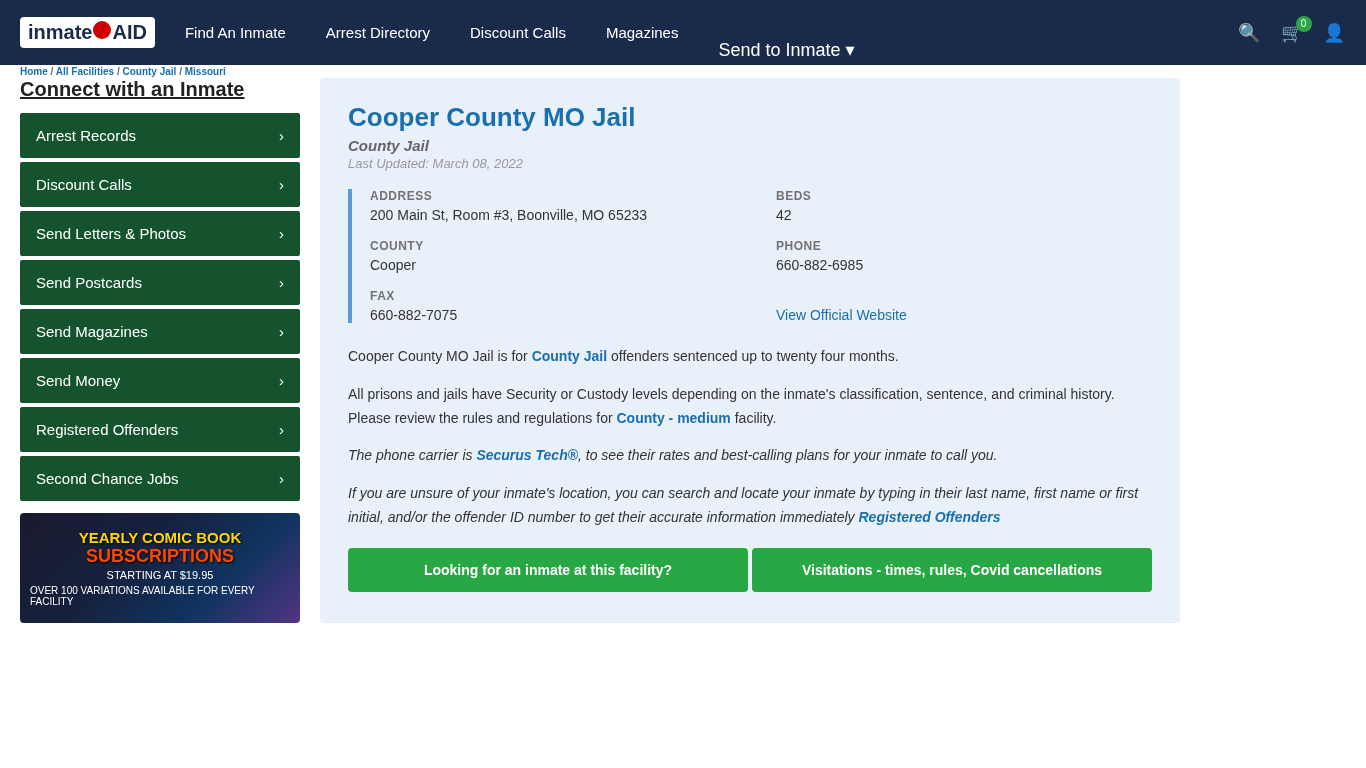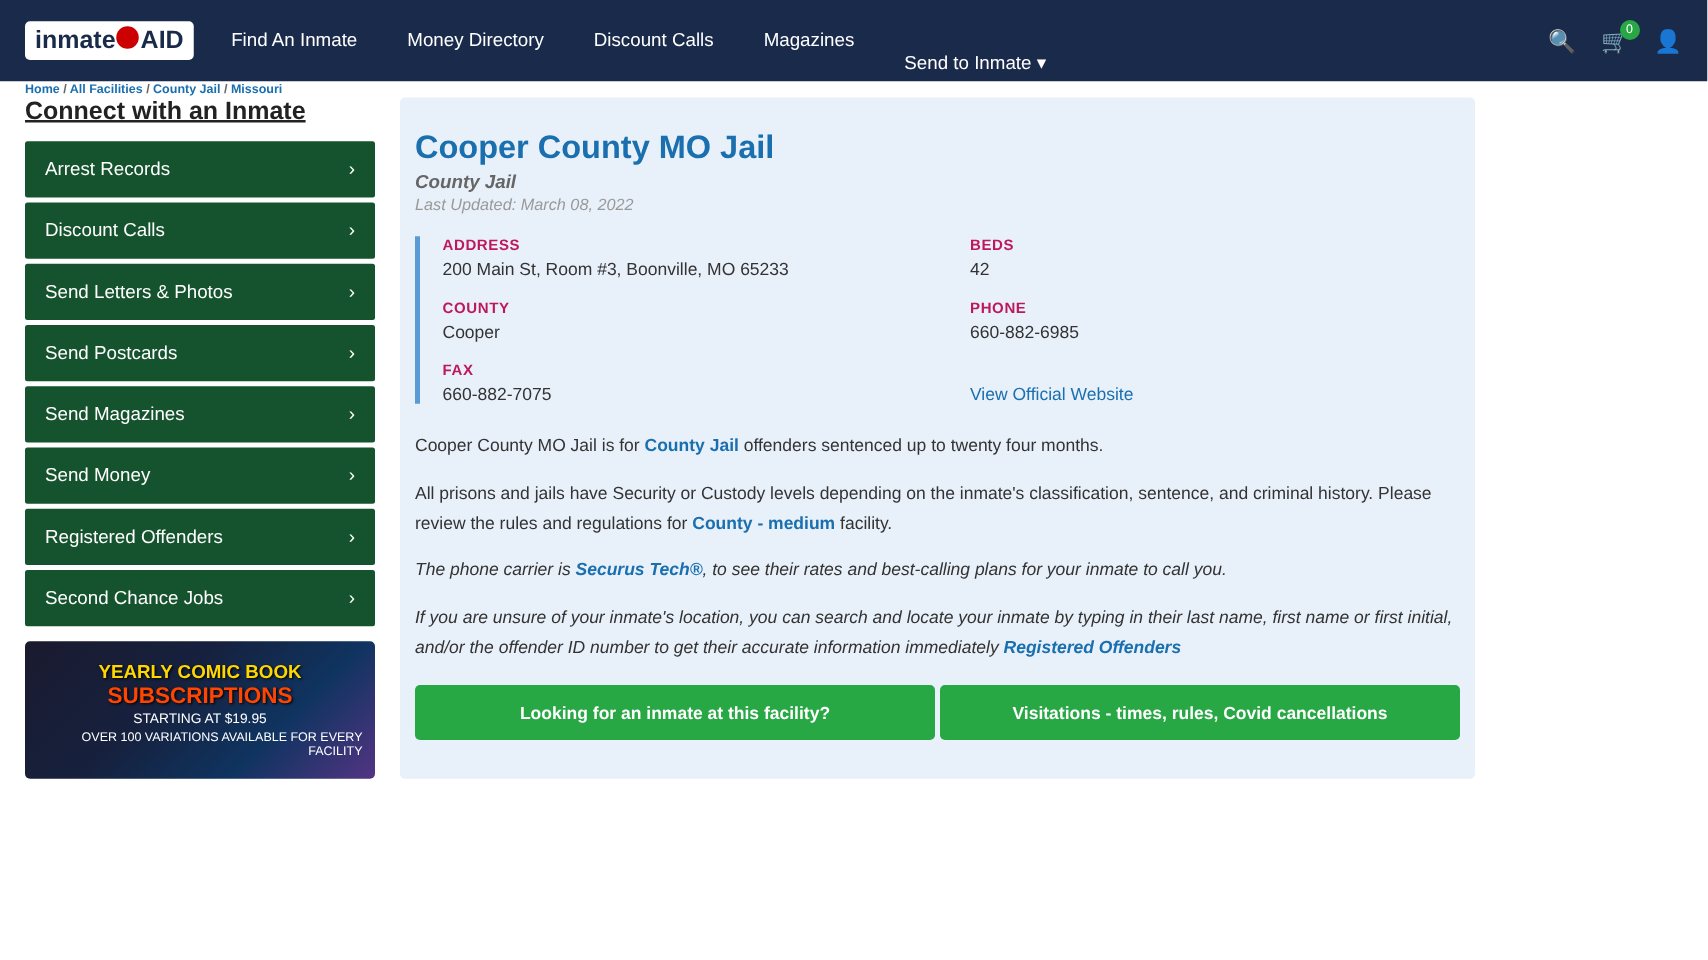--- a/index.html
+++ b/index.html
@@ -76,21 +76,21 @@
       border-radius: 50%;
       width: 16px;
       height: 16px;
       font-size: 10px;
       display: flex;
       align-items: center;
       justify-content: center;
     }
     .send-inmate-btn {
       color: #fff;
-      font-size: 15px;
+      font-size: 18px;
       font-weight: 500;
       cursor: pointer;
       background: none;
       border: none;
       margin-top: 35px;
     }
 
     
     .breadcrumb {
       padding: 1px 20px;
@@ -169,36 +169,36 @@
     .ad-title-comic {
       color: #ff4500;
       font-size: 18px;
       font-weight: bold;
       text-align: center;
       text-shadow: 1px 1px 2px #000;
     }
     .ad-sub {
       color: #fff;
       font-size: 10px;
-      text-align: right;
+      text-align: left;
       margin-top: 4px;
     }
     .ad-price {
       color: #fff;
       font-size: 11px;
       font-weight: normal;
       margin-top: 2px;
     }
 
     
     .main-content {
       flex: 1;
       background: #e8f0fa;
       border-radius: 4px;
-      padding: 24px 12px;
+      padding: 24px 28px;
     }
     .facility-title {
       color: #1a6faf;
       font-size: 26px;
       font-weight: bold;
       margin-bottom: 4px;
     }
     .facility-type {
       color: #666;
       font-size: 15px;
@@ -216,21 +216,21 @@
     
     .info-grid {
       display: grid;
       grid-template-columns: 1fr 1fr;
       gap: 16px 30px;
       border-left: 4px solid #5b9bd5;
       padding-left: 18px;
       margin-bottom: 22px;
     }
     .info-label {
-      color: #be185d;
+      color: #737373;
       font-size: 12px;
       font-weight: bold;
       letter-spacing: 0.5px;
       text-transform: uppercase;
       margin-bottom: 4px;
     }
     .info-value {
       color: #333;
       font-size: 14px;
     }
@@ -276,21 +276,21 @@
 <nav class="navbar">
   <div class="navbar-logo">
     <div class="logo-box">
       <span class="logo-inmate">inmate</span>
       <span class="logo-icon"></span>
       <span class="logo-aid">AID</span>
     </div>
   </div>
   <ul class="navbar-nav">
     <li><a href="#">Find An Inmate</a></li>
-    <li><a href="#">Money Directory</a></li>
+    <li><a href="#">Arrest Directory</a></li>
     <li><a href="#">Discount Calls</a></li>
     <li><a href="#">Magazines</a></li>
     <li><button class="send-inmate-btn">Send to Inmate ▾</button></li>
   </ul>
   <div class="navbar-icons">
     <button class="icon-btn">🔍</button>
     <button class="icon-btn">
       🛒
       <span class="cart-badge">0</span>
     </button>

